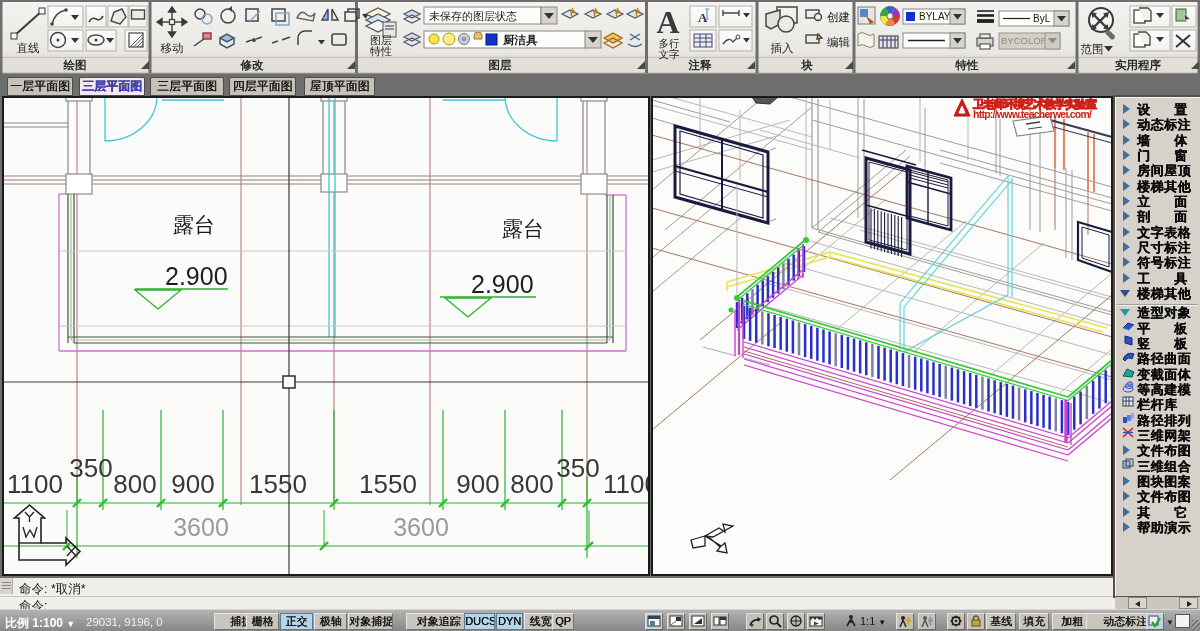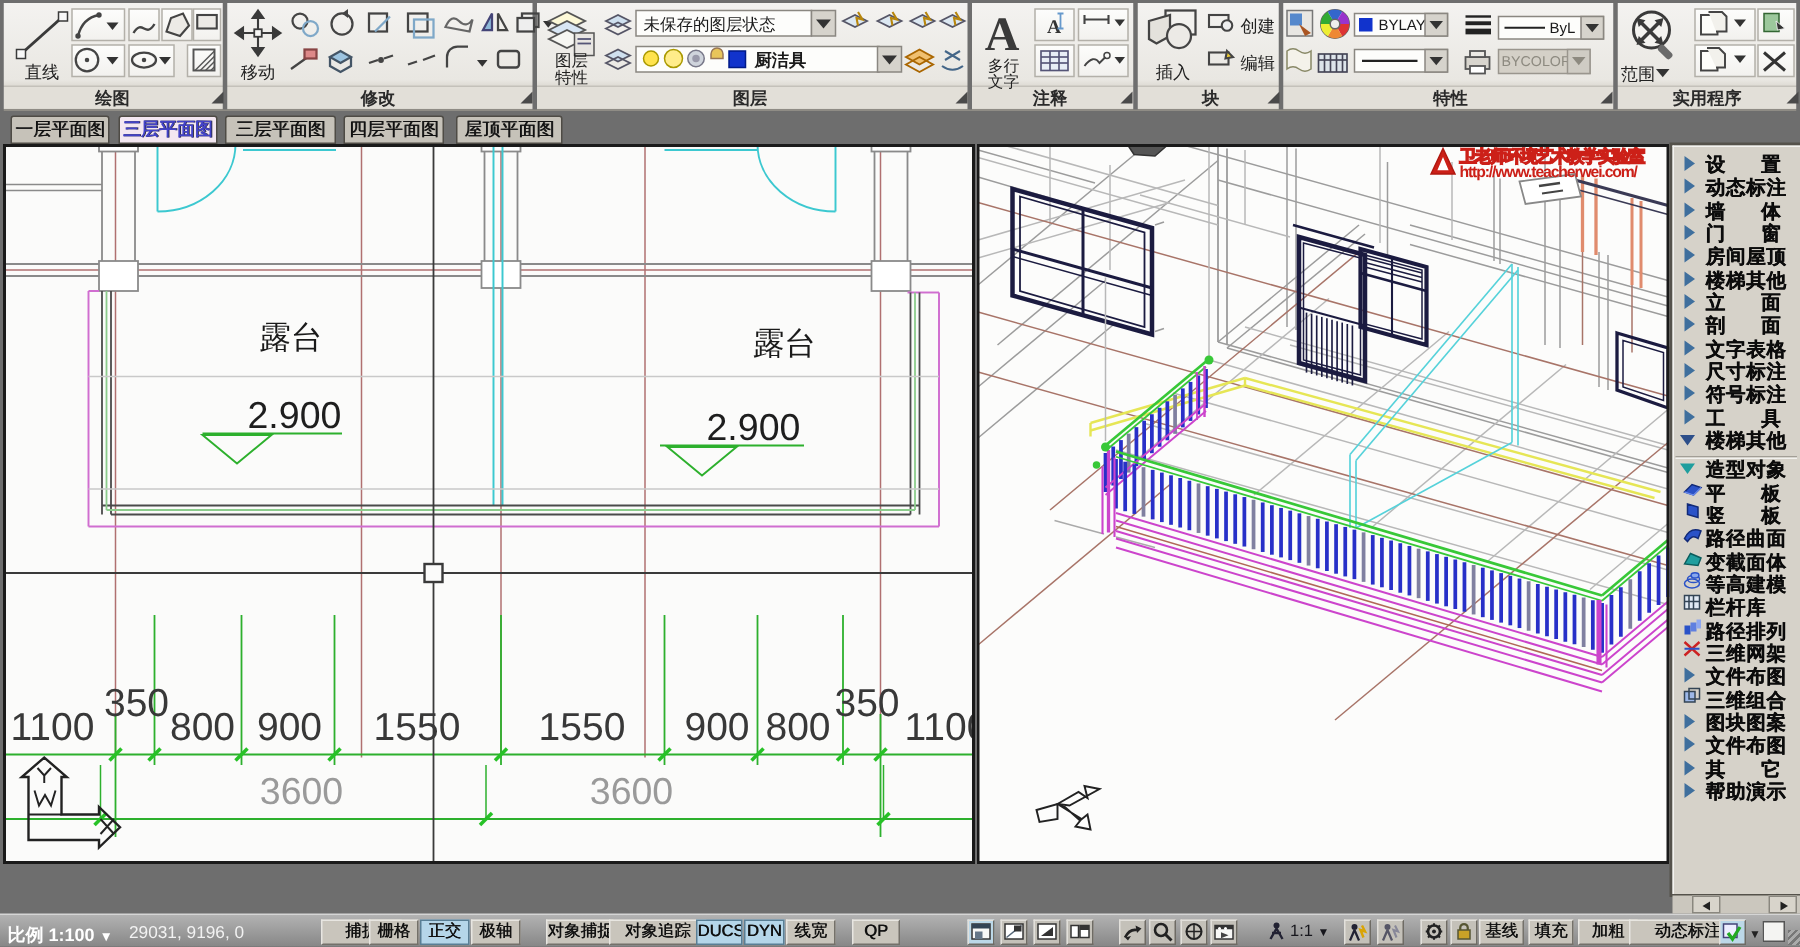--- a/index.html
+++ b/index.html
@@ -819,33 +819,40 @@
       </div>
     </div>
     <div class="abs" style="left:1115px;top:597px;width:85px;height:12px;background:#cbc7be;z-index:6">
       <div class="abs" style="left:13px;top:0px;width:19px;height:12px;background:#d8d4cb;border:1px solid #8a877f;">
         <span style="position:absolute;left:6px;top:3px;width:0;height:0;border-right:5px solid #222;border-top:3.5px solid transparent;border-bottom:3.5px solid transparent"></span>
       </div>
       <div class="abs" style="left:64px;top:0px;width:19px;height:12px;background:#d8d4cb;border:1px solid #8a877f;">
         <span style="position:absolute;left:7px;top:3px;width:0;height:0;border-left:5px solid #222;border-top:3.5px solid transparent;border-bottom:3.5px solid transparent"></span>
       </div>
     </div>
+<div class="abs" style="left:0;top:576px;width:1200px;height:33px;background:#f1efe9;border-top:2px solid #6e6e6e">
+<div class="abs" style="left:0;top:0;width:13px;height:16px;background:#d8d5cd;border-right:1px solid #b0ada5"></div>
+<div class="abs" style="left:2px;top:3px;width:9px;height:8px;background:repeating-linear-gradient(0deg,#888 0 1px,#d8d5cd 1px 3px)"></div>
+<div class="abs" style="left:19px;top:3px;font-size:12.5px;color:#111">命令: *取消*</div>
+<div class="abs" style="left:0;top:18px;width:1200px;height:1px;background:#c8c5bd"></div>
+<div class="abs" style="left:19px;top:19.5px;font-size:12.5px;color:#111">命令:</div>
+</div>
 <div class="abs" style="left:0;top:609px;width:1200px;height:22px;background:linear-gradient(#b2b2b2,#878787);border-top:1px solid #d5d5d5;overflow:hidden">
       <div class="abs" style="left:5px;top:4.5px;font-size:12px;color:#fff;font-weight:bold">比例 1:100 <span style="font-size:9px">▼</span></div>
       <div class="abs" style="left:86px;top:5.5px;font-size:11.5px;color:#f2f2f2">29031, 9196, 0</div>
       <div class="pbtn" style="left:214px;top:2.5px;width:54px">捕捉</div>
       <div class="pbtn" style="left:246px;top:2.5px;width:33px">栅格</div>
       <div class="pbtn on" style="left:280px;top:2.5px;width:33px">正交</div>
       <div class="pbtn" style="left:314px;top:2.5px;width:33px">极轴</div>
-      <div class="pbtn" style="left:364px;top:2.5px;width:45px">对象捕捉</div>
+      <div class="pbtn" style="left:348px;top:2.5px;width:45px">对象捕捉</div>
       <div class="pbtn" style="left:406px;top:2.5px;width:65px">对象追踪</div>
       <div class="pbtn on" style="left:464px;top:2.5px;width:31px">DUCS</div>
       <div class="pbtn on" style="left:496px;top:2.5px;width:27px">DYN</div>
       <div class="pbtn" style="left:524px;top:2.5px;width:33px">线宽</div>
-      <div class="pbtn" style="left:568px;top:2.5px;width:32px">QP</div>
+      <div class="pbtn" style="left:552px;top:2.5px;width:22px">QP</div>
       <div class="abs" style="left:645px;top:2.5px;width:18px;height:17px;background:#bcd8e8;border:1px solid #6e6b64;border-top-color:#e2e0db;border-left-color:#e2e0db;overflow:hidden"><svg width="16" height="14">
           <rect x="2" y="2" width="12" height="10" fill="#f8f8f6" stroke="#333"></rect>
           <rect x="2" y="2" width="12" height="3" fill="#345"></rect>
           <rect x="4" y="7" width="5" height="5" fill="#678"></rect>
         </svg></div>
       <div class="abs" style="left:667px;top:2.5px;width:18px;height:17px;background:#c4c1b9;border:1px solid #6e6b64;border-top-color:#e2e0db;border-left-color:#e2e0db;overflow:hidden"><svg width="16" height="14">
           <rect x="2" y="2" width="12" height="10" fill="#fff" stroke="#333"></rect>
           <path d="M3,11 l10,-8" stroke="#567"></path>
           <rect x="8" y="3" width="5" height="4" fill="#333"></rect>
         </svg></div>

